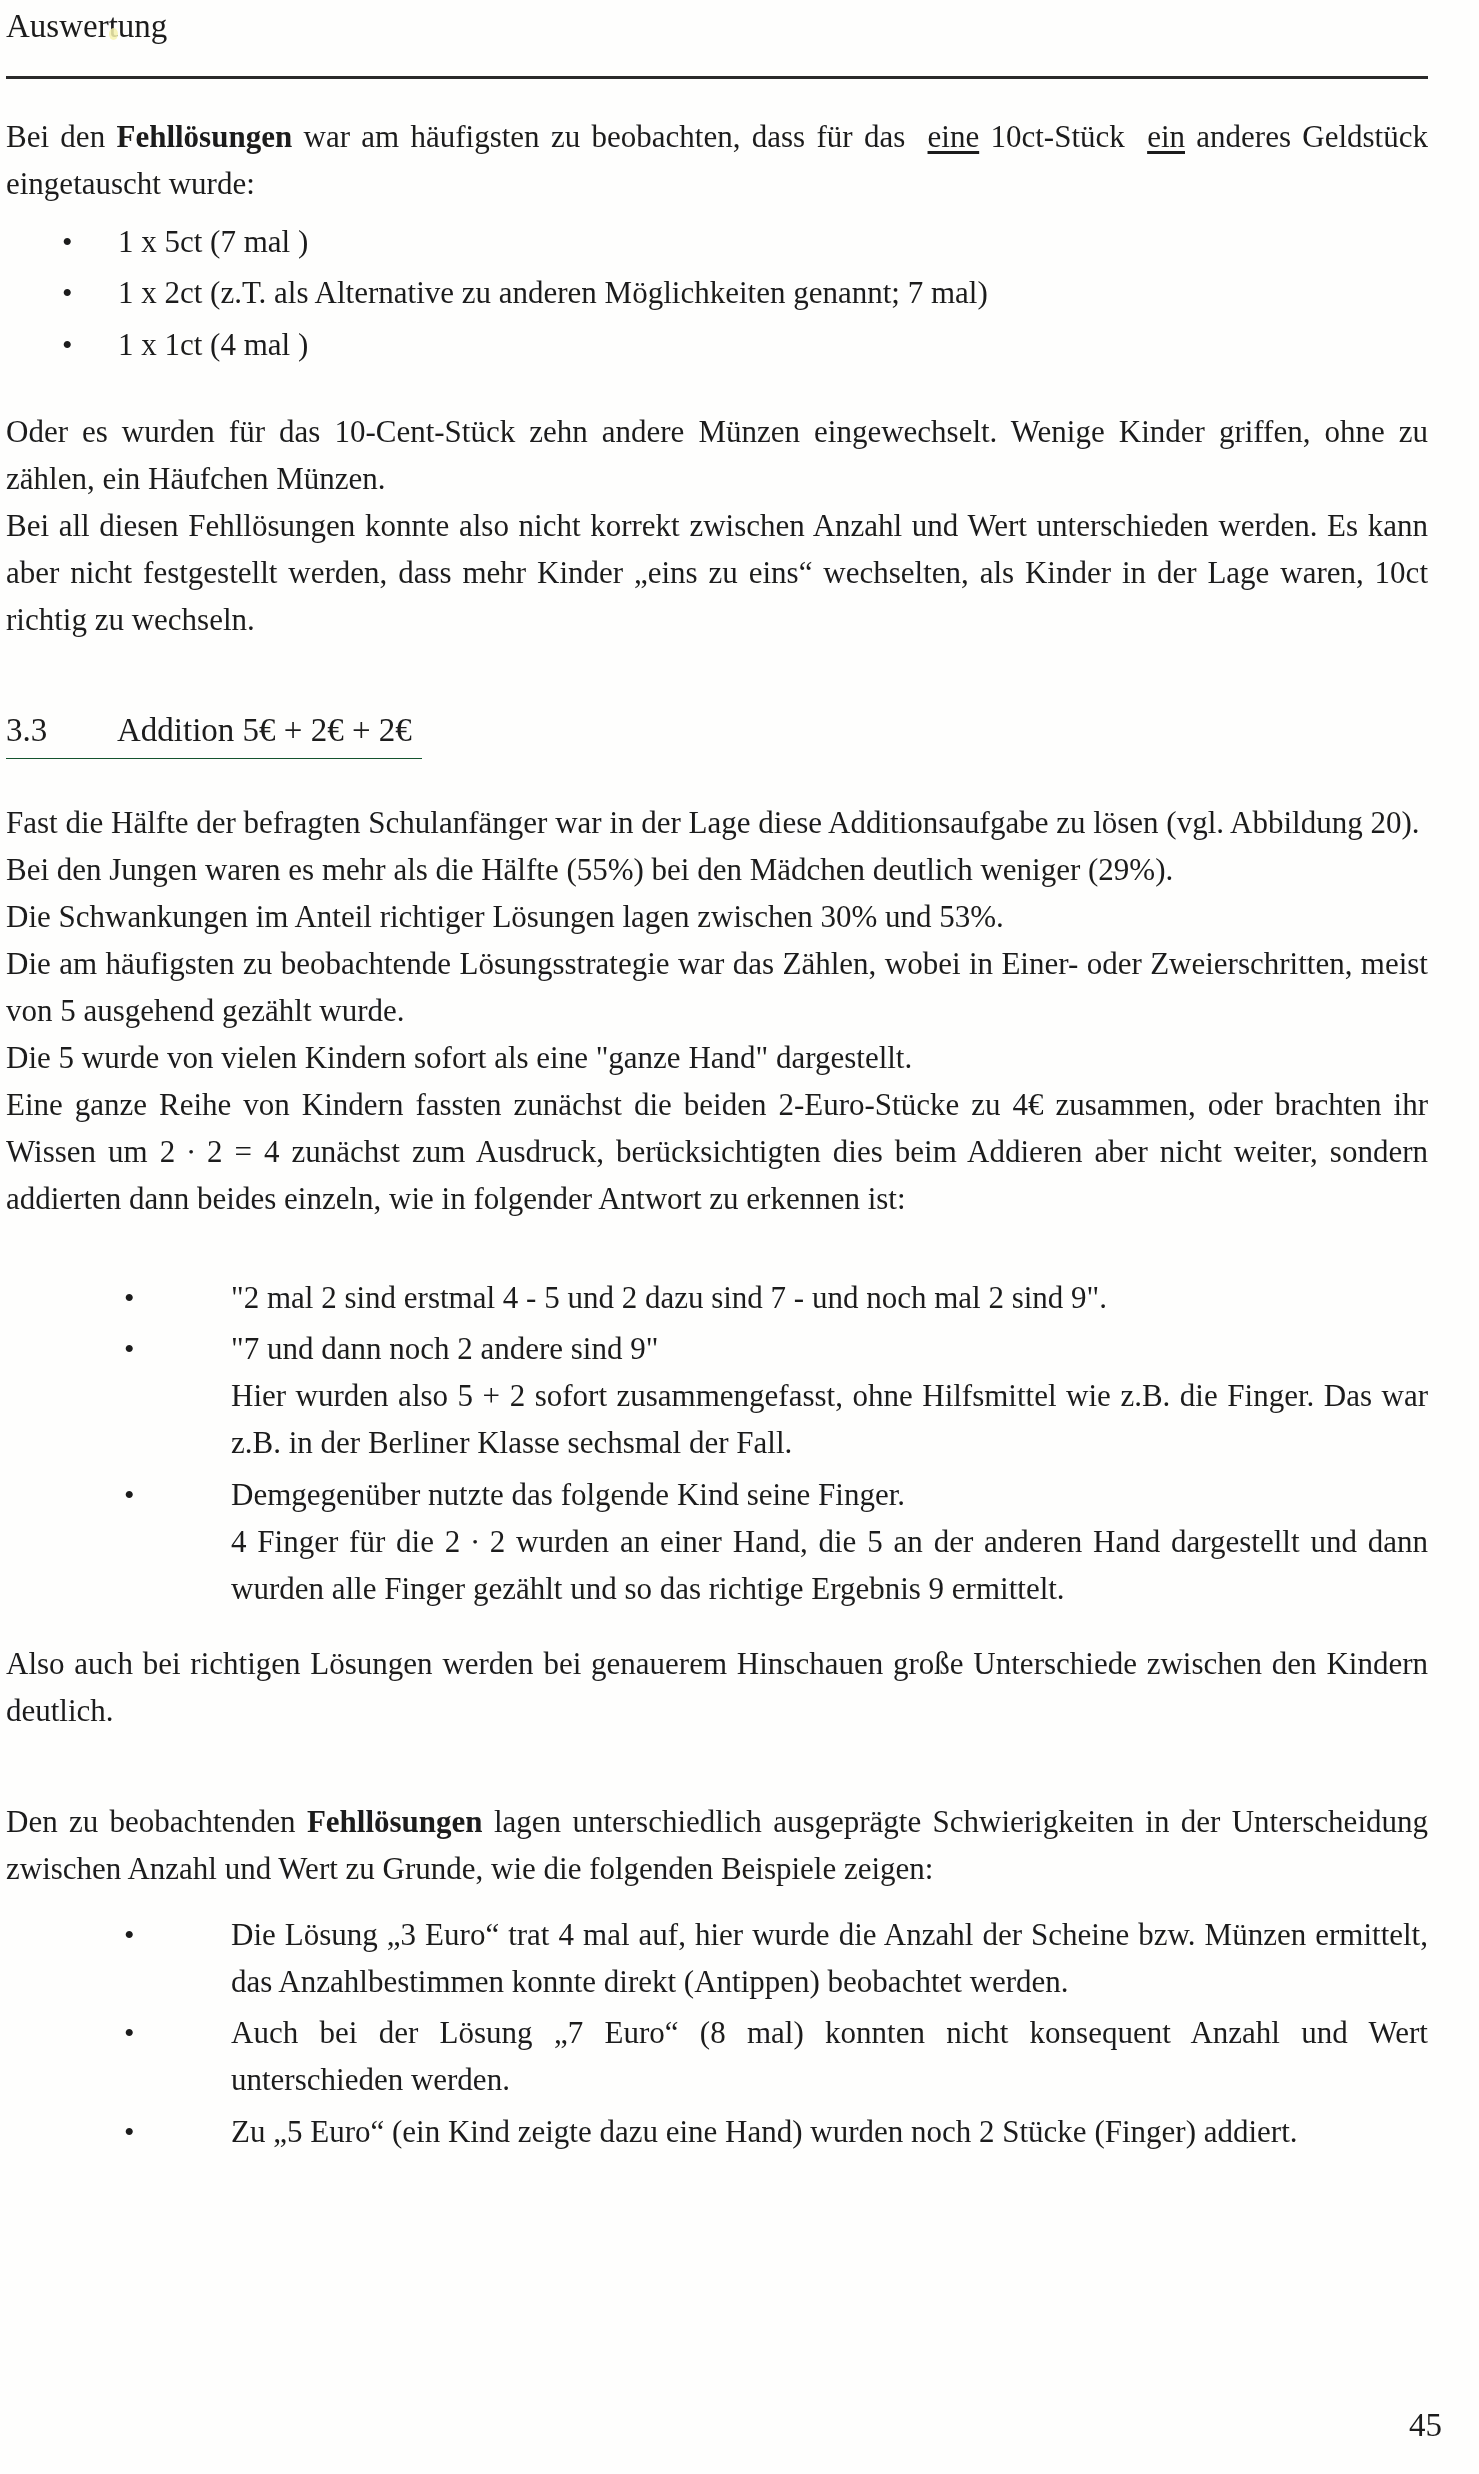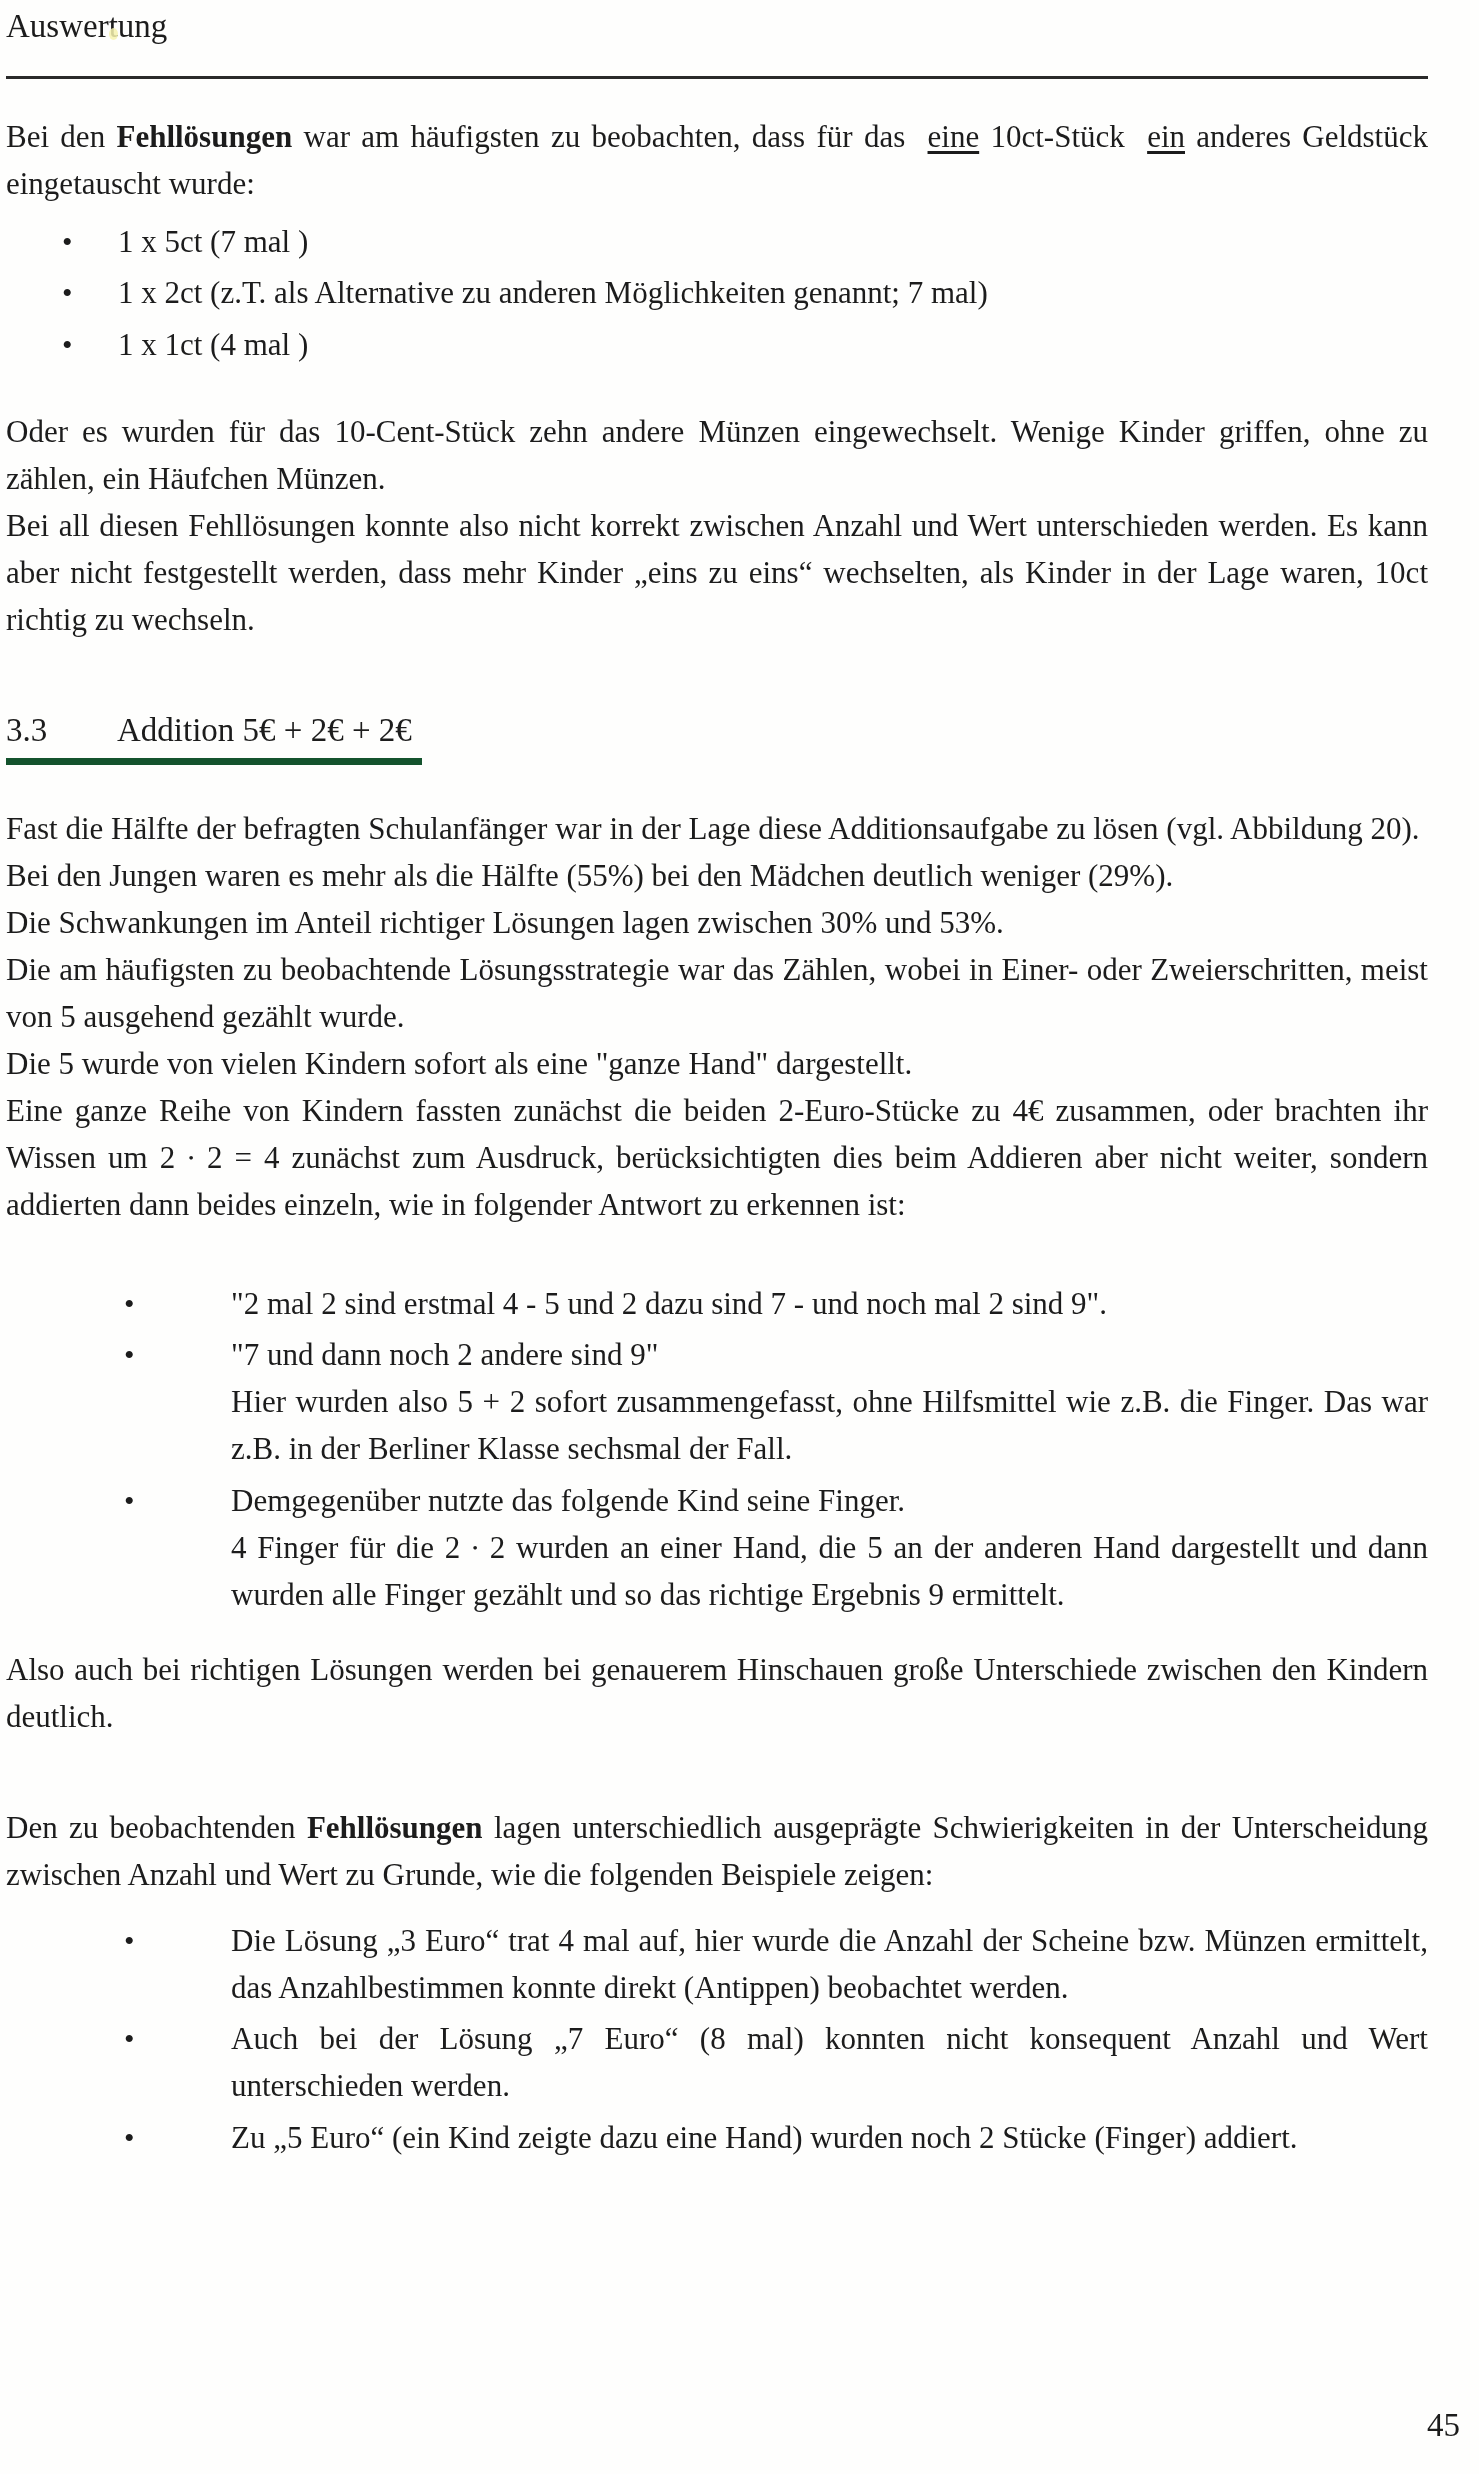--- a/index.html
+++ b/index.html
@@ -55,28 +55,28 @@
   .list-b .bullet,.list-c .bullet{position:absolute;left:118px;top:0;}
   .list-c{margin-top:19px;}
   .li-body p{margin:0;text-align:justify;}
   .bullet{font-size:30px;}
   .heading-wrap{margin-top:64px;}
   .section-heading{
     display:inline-block;
     margin:0;
     font-size:33px;line-height:47px;
     font-weight:normal;
-    border-bottom:7px solid #14532d;
+    border-bottom:1px solid #14532d;
     padding-bottom:4.4px;
     padding-right:10.4px;
   }
   .h-num{display:inline-block;width:111px;}
   .page-number{
     position:absolute;
-    right:20px;top:2406px;
+    right:38px;top:2406px;
     font-size:33px;line-height:38px;
   }
 </style>
 </head>
 <body>
 
 <div class="page">
 
   <div class="speck"></div>
 

